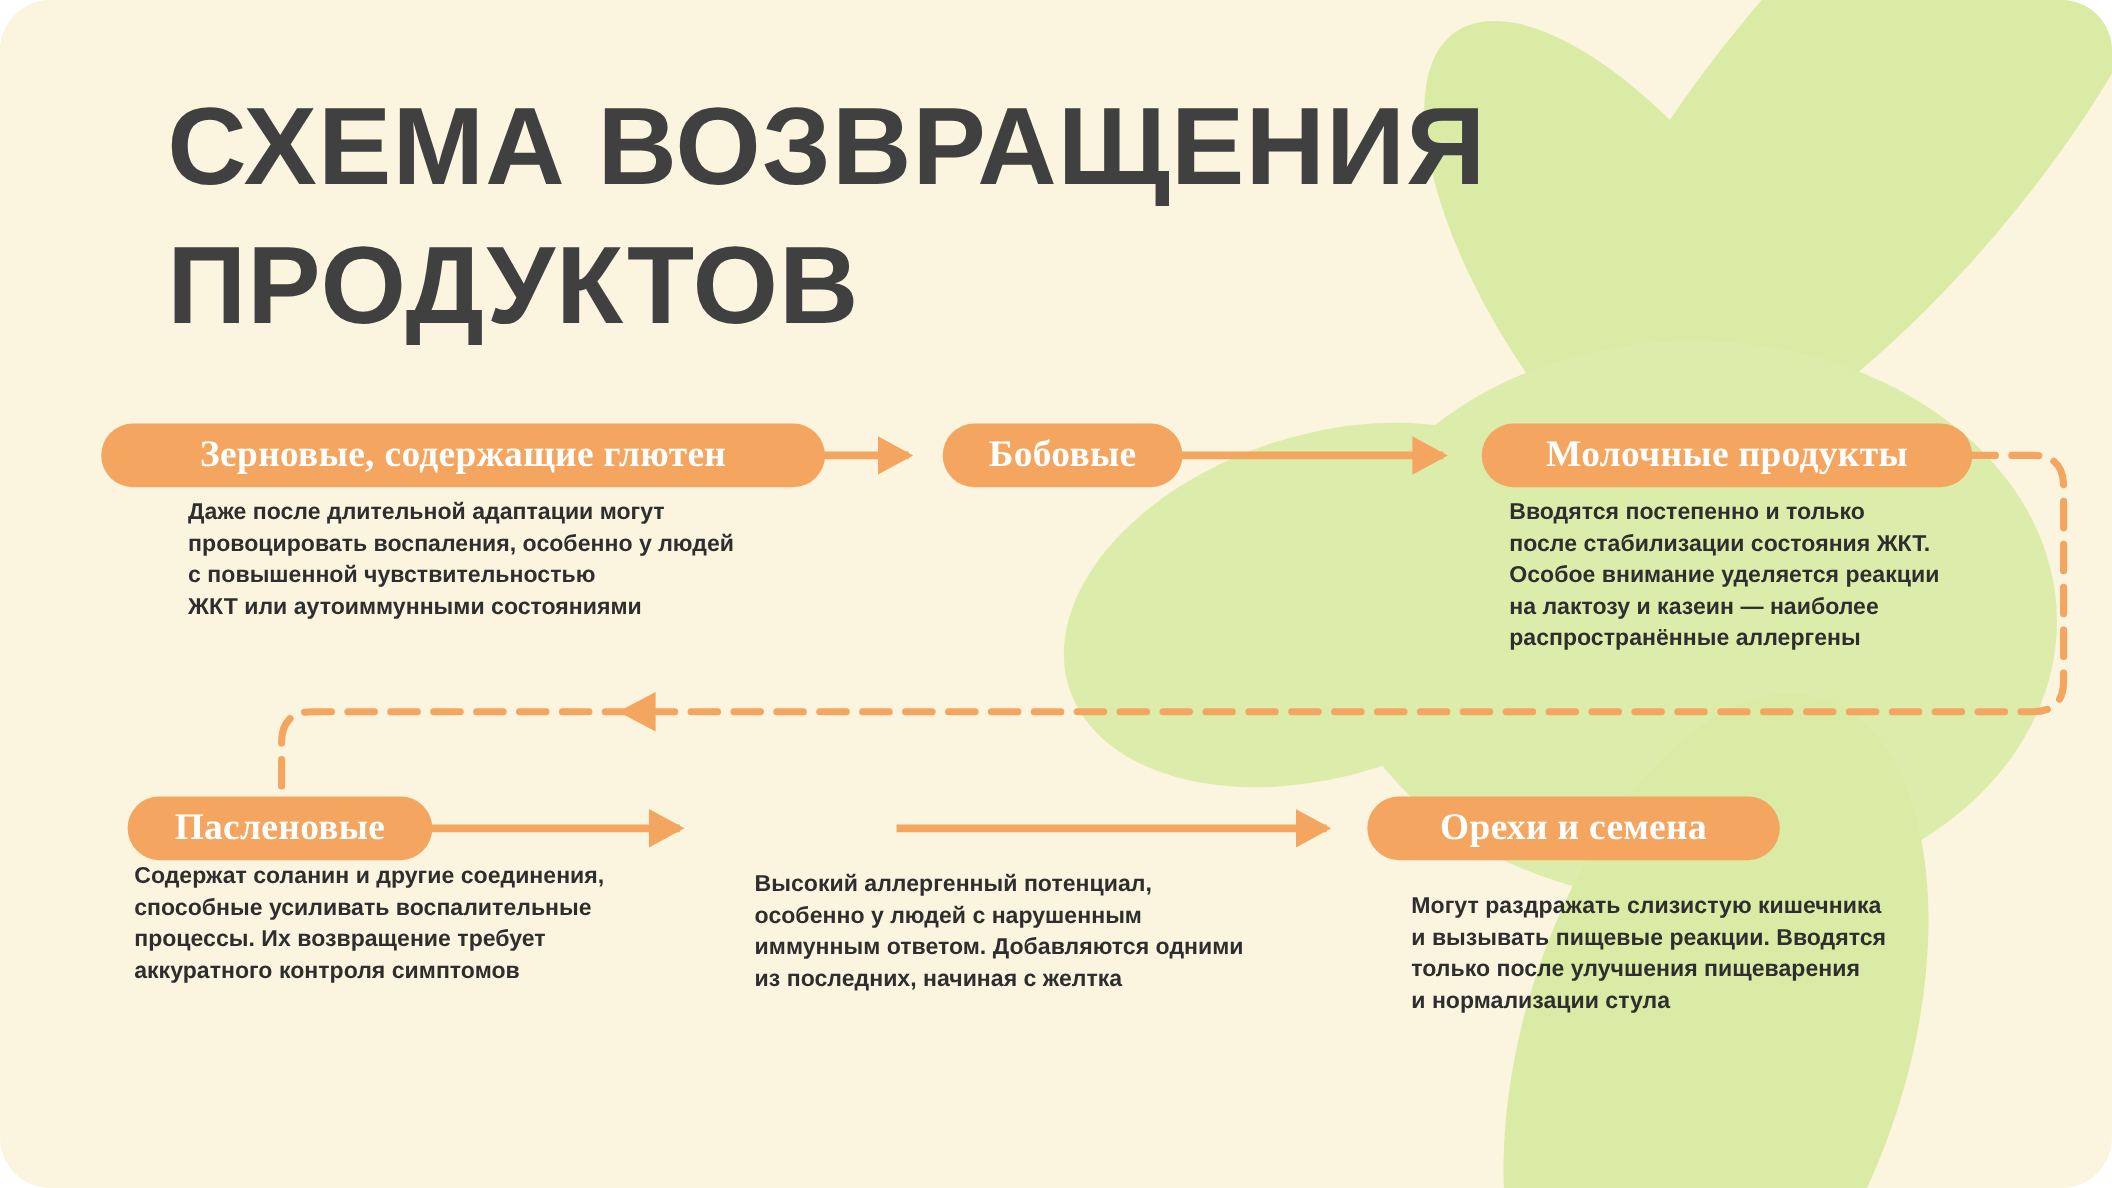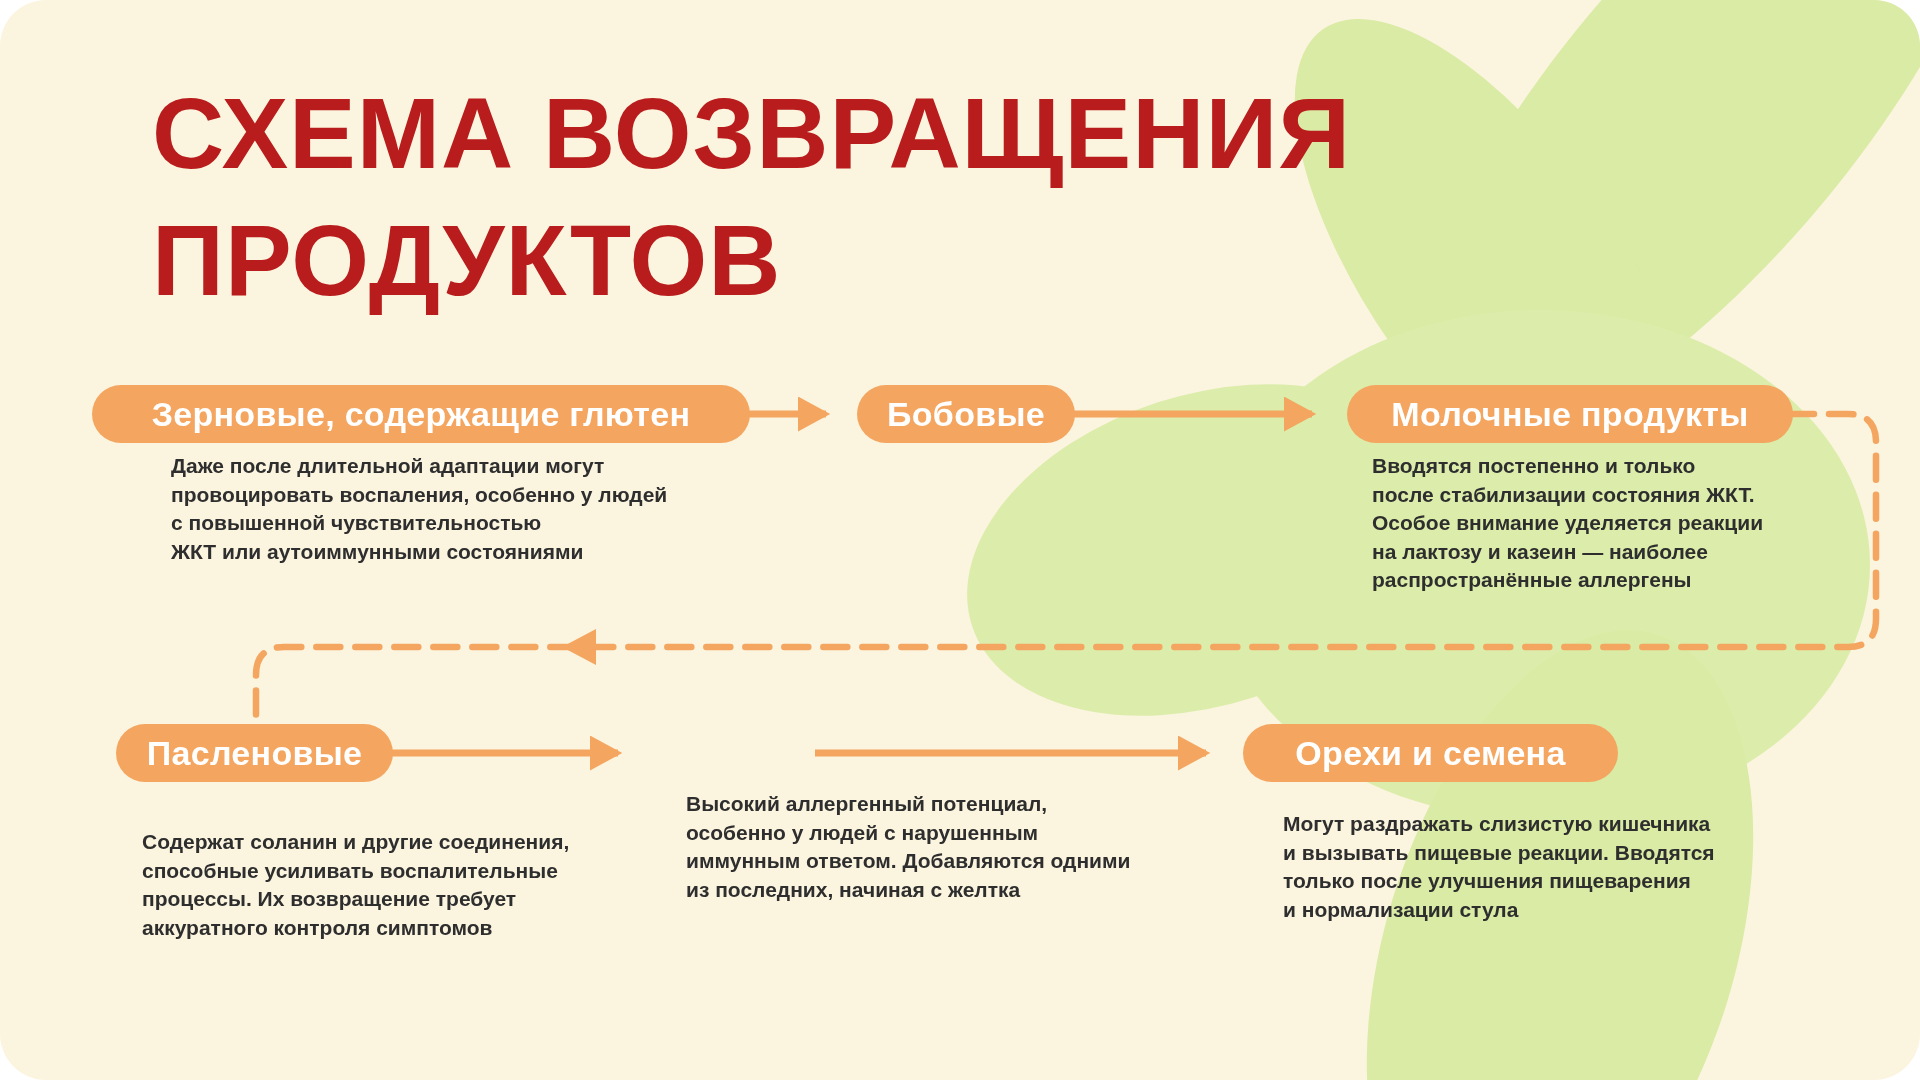--- a/index.html
+++ b/index.html
@@ -25,36 +25,37 @@
   .title {
     position: absolute;
     left: 152px;
     top: 70px;
     margin: 0;
     z-index: 3;
     font-size: 100px;
     line-height: 1.27;
     font-weight: 700;
     letter-spacing: 1px;
-    color: #b91c1c;
+    color: #404040;
   }
   .pill {
     position: absolute;
     height: 58px;
     border-radius: 999px;
     background: #F4A55F;
     display: flex;
     align-items: center;
     justify-content: center;
     color: #FFFFFF;
     font-weight: 700;
     font-size: 34px;
     letter-spacing: 0.3px;
     z-index: 3;
     white-space: nowrap;
+    font-family: Liberation Serif, serif;
   }
   .desc {
     position: absolute;
     margin: 0;
     font-size: 21px;
     line-height: 1.36;
     color: #2E2E2E;
     white-space: pre-line;
     z-index: 3;
     font-weight: bold;
@@ -109,21 +110,21 @@
   </div>
   <p class="desc" style="left:1372px; top:452px;">Вводятся постепенно и только
 после стабилизации состояния ЖКТ.
 Особое внимание уделяется реакции
 на лактозу и казеин — наиболее
 распространённые аллергены</p>
 
   <div class="pill" style="left:116px; top:724px; width:277px;text-align:center;">
     <span>Пасленовые</span>
   </div>
-  <p class="desc" style="left:122px; top:828px;margin-left:20px;">Содержат соланин и другие соединения,
+  <p class="desc" style="left:122px; top:783px;">Содержат соланин и другие соединения,
 способные усиливать воспалительные
 процессы. Их возвращение требует
 аккуратного контроля симптомов</p>
 
   <p class="desc" style="left:686px; top:790px;">Высокий аллергенный потенциал,
 особенно у людей с нарушенным
 иммунным ответом. Добавляются одними
 из последних, начиная с желтка</p>
 
   <div class="pill" style="left:1243px; top:724px; width:375px;">

